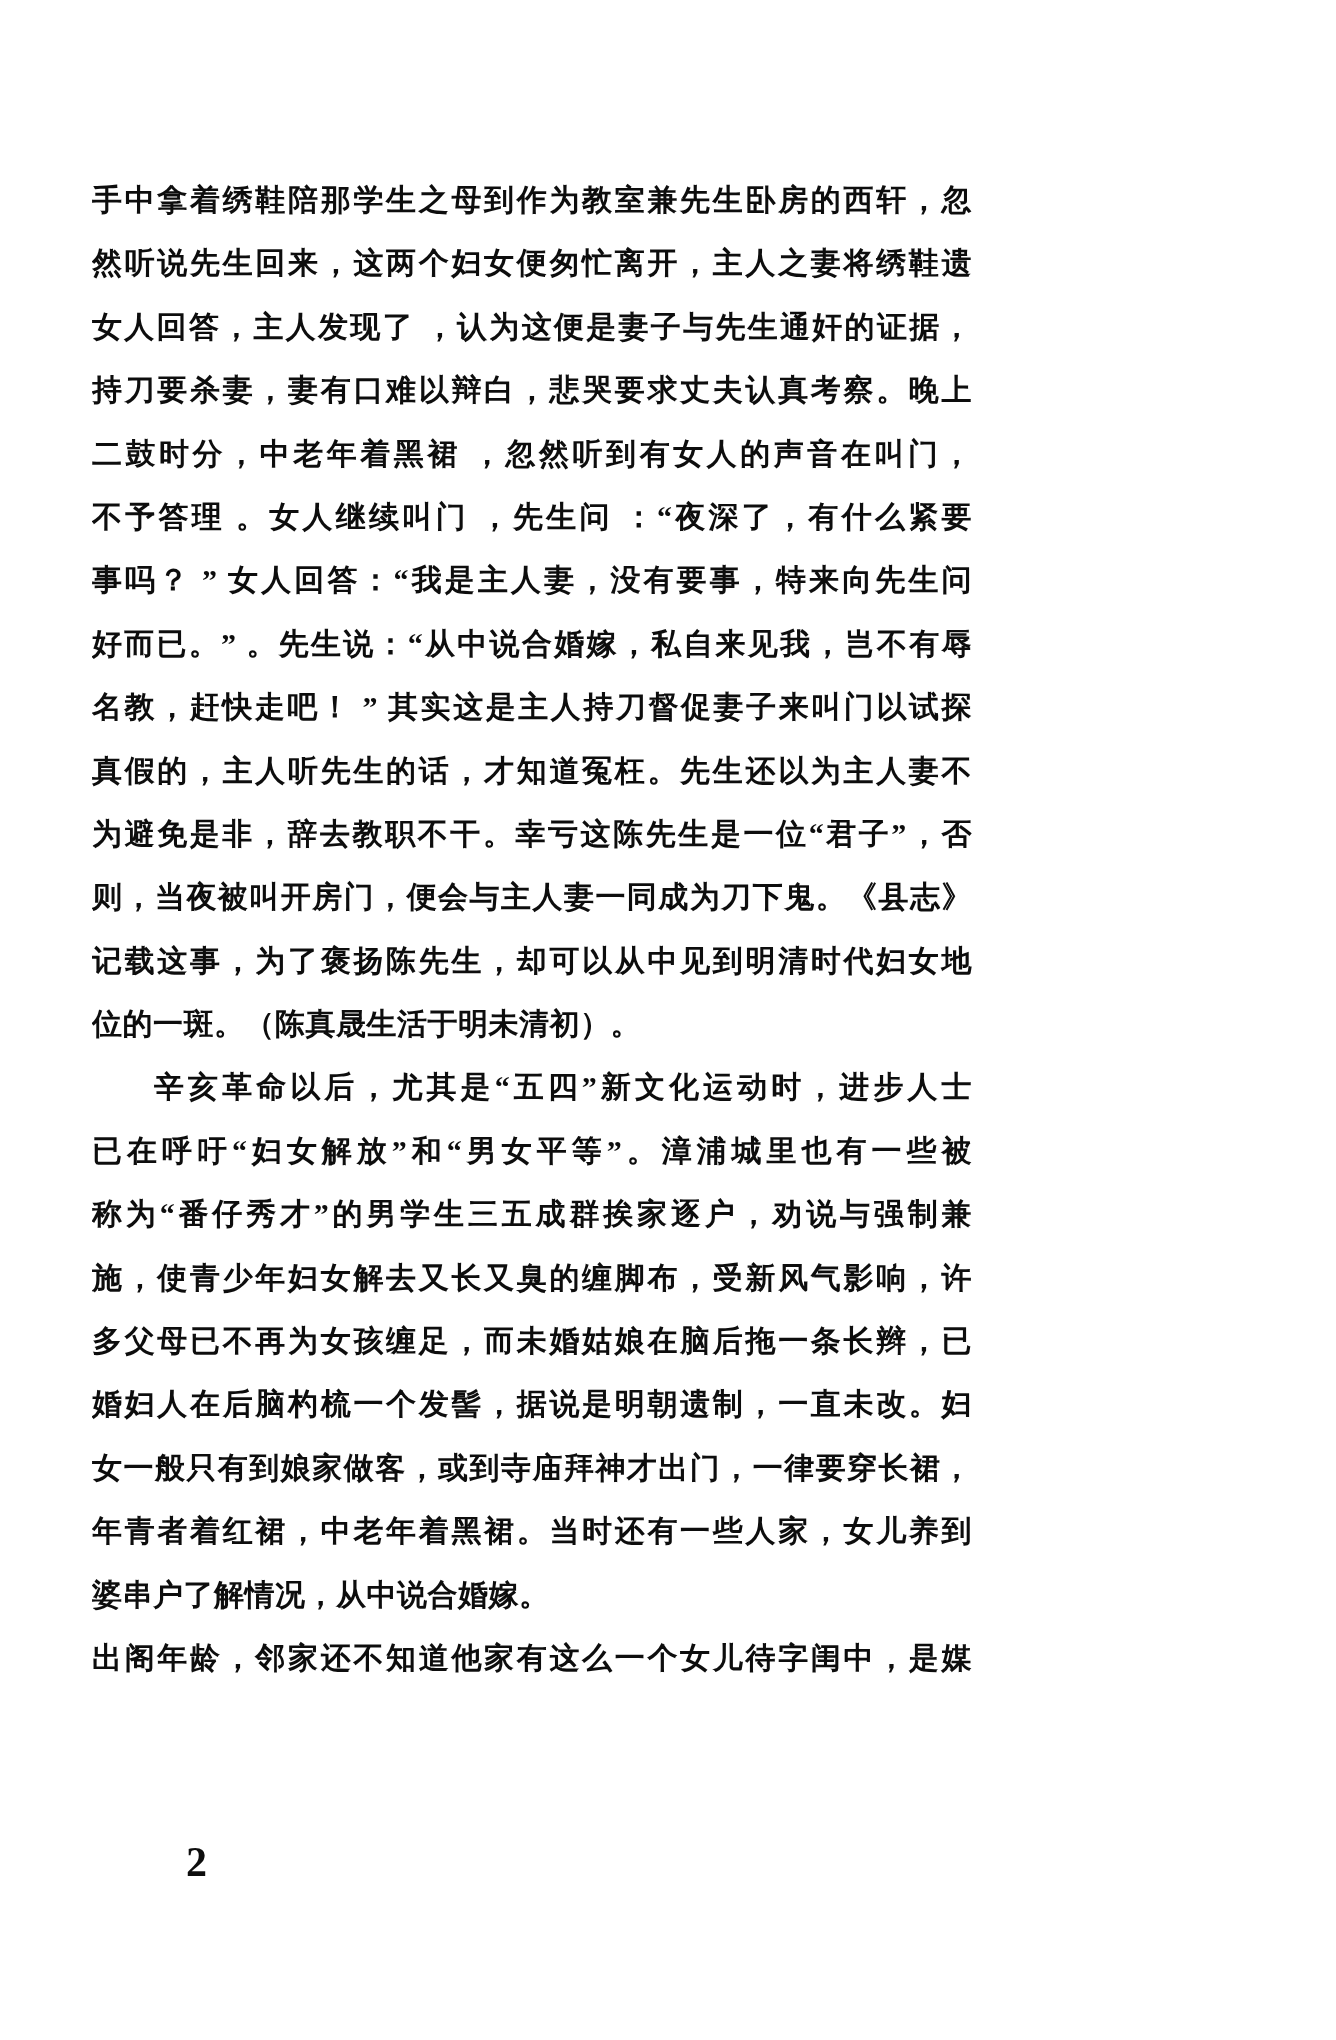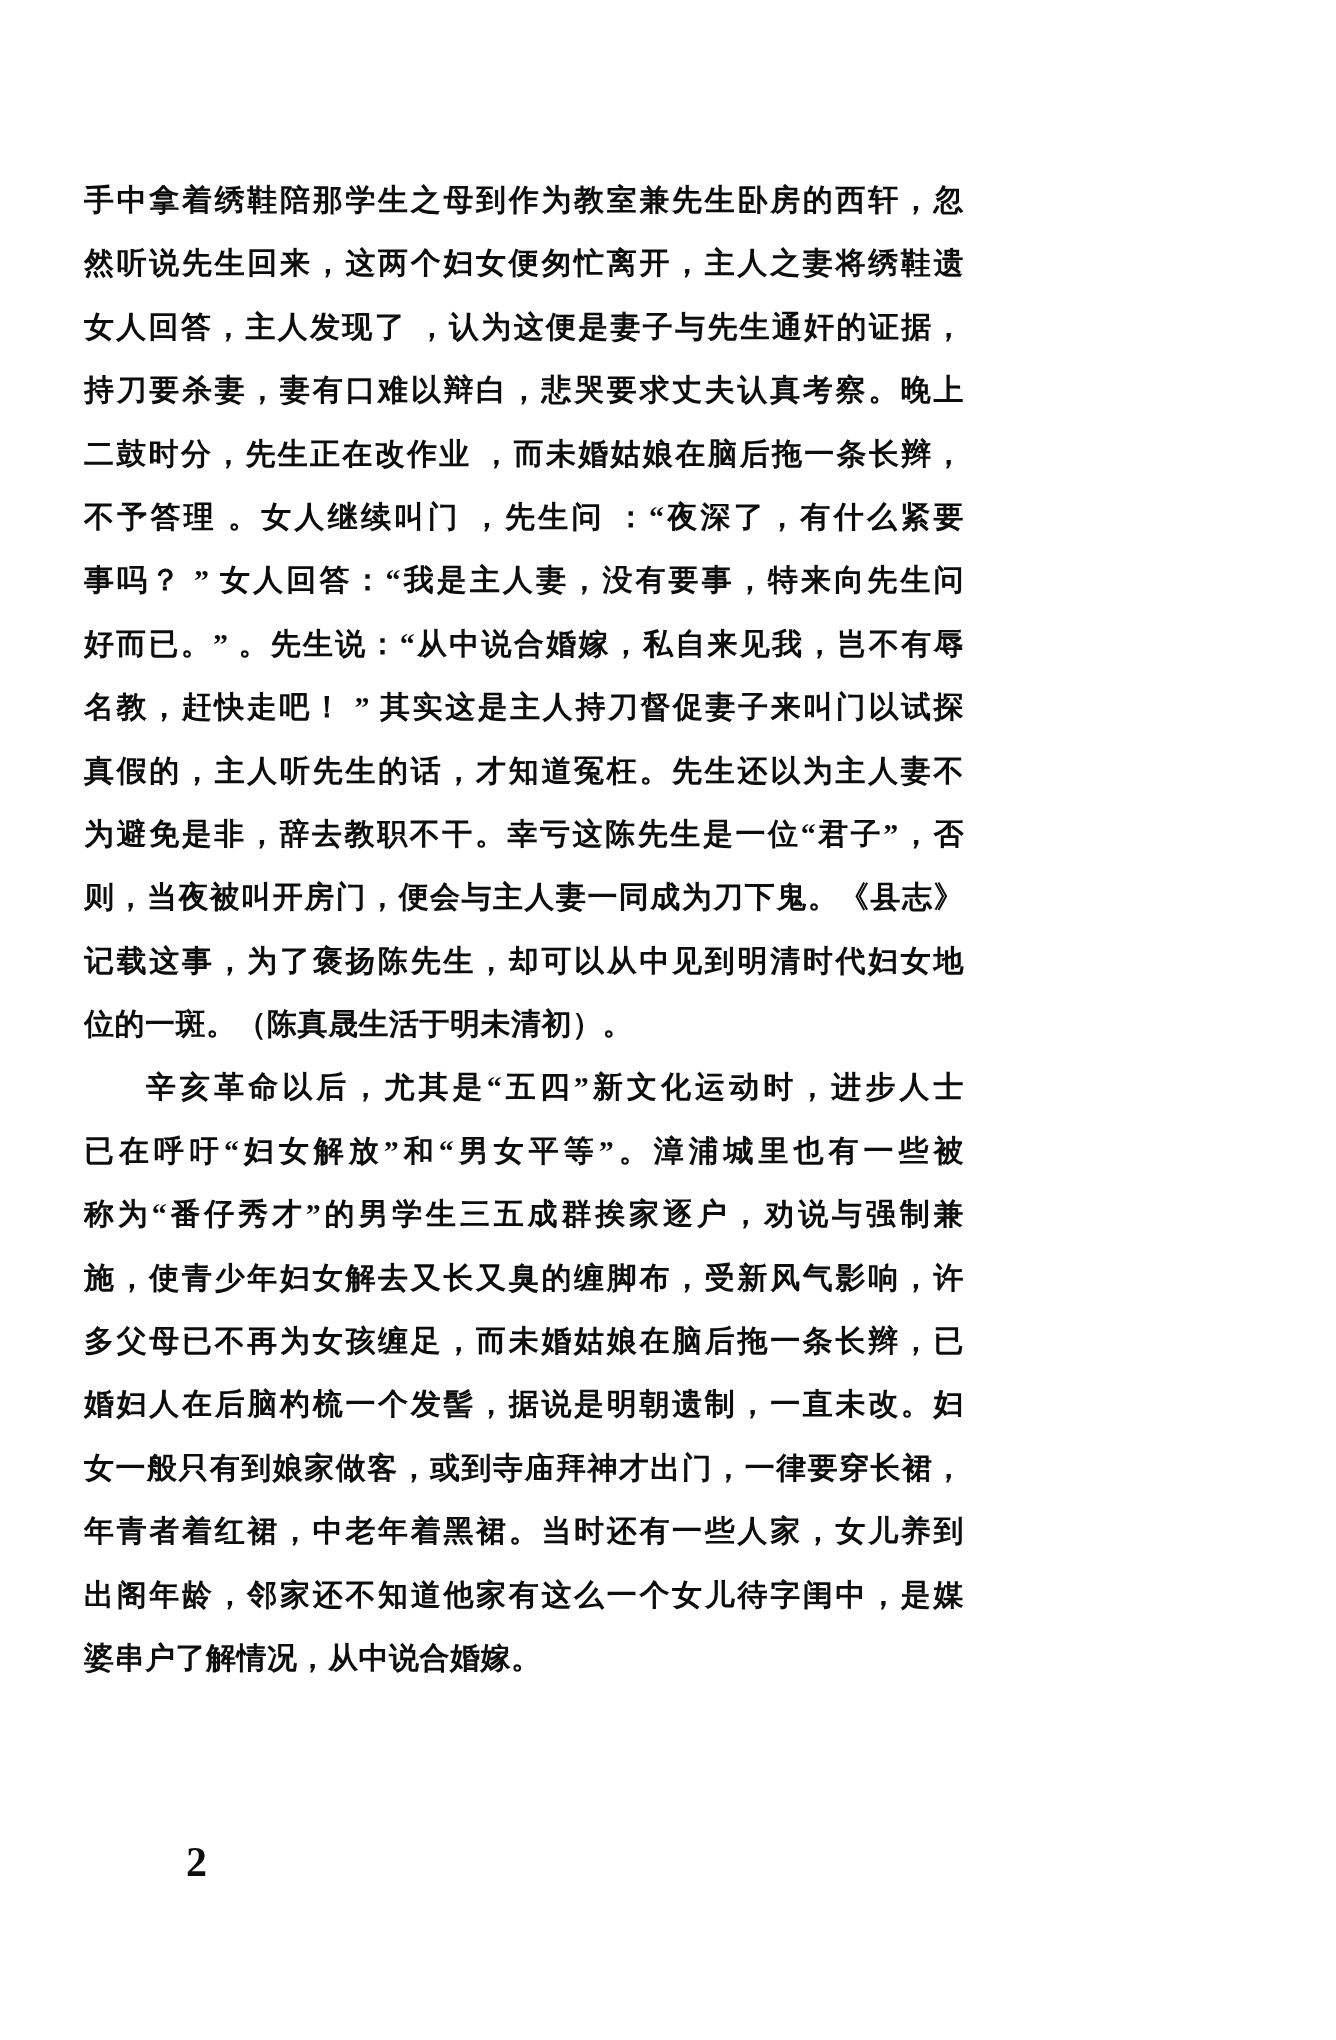--- a/index.html
+++ b/index.html
@@ -11,21 +11,21 @@
     position: relative;
     width: 1336px;
     height: 2040px;
     background: #ffffff;
     overflow: hidden;
     font-family: "Liberation Serif", "DejaVu Serif", serif;
     color: #0d0d0d;
   }
   .text-block {
     position: absolute;
-    left: 84px;
+    left: 92px;
     top: 168px;
     width: 880px;
   }
   .line {
     font-size: 30px;
     line-height: 63.4px;
     height: 63.4px;
     font-weight: 600;
     letter-spacing: 0.5px;
     text-align: justify;
@@ -51,35 +51,35 @@
 </style>
 </head>
 <body>
 
 <div class="page">
   <div class="text-block">
       <div class="line">手中拿着绣鞋陪那学生之母到作为教室兼先生卧房的西轩，忽</div>
       <div class="line">然听说先生回来，这两个妇女便匆忙离开，主人之妻将绣鞋遗</div>
       <div class="line">女人回答，主人发现了 ，认为这便是妻子与先生通奸的证据，</div>
       <div class="line">持刀要杀妻，妻有口难以辩白，悲哭要求丈夫认真考察。晚上</div>
-      <div class="line">二鼓时分，先生正在改作业 ，而未婚姑娘在脑后拖一条长辫，</div>
+      <div class="line">二鼓时分，中老年着黑裙 ，忽然听到有女人的声音在叫门，</div>
       <div class="line">不予答理 。女人继续叫门 ，先生问 ：“夜深了，有什么紧要</div>
       <div class="line">事吗？ ” 女人回答：“我是主人妻，没有要事，特来向先生问</div>
       <div class="line">好而已。” 。先生说：“从中说合婚嫁，私自来见我，岂不有辱</div>
       <div class="line">名教，赶快走吧！ ” 其实这是主人持刀督促妻子来叫门以试探</div>
       <div class="line">真假的，主人听先生的话，才知道冤枉。先生还以为主人妻不贞，</div>
       <div class="line">为避免是非，辞去教职不干。幸亏这陈先生是一位“君子”，否</div>
       <div class="line">则，当夜被叫开房门，便会与主人妻一同成为刀下鬼。《县志》</div>
       <div class="line">记载这事，为了褒扬陈先生，却可以从中见到明清时代妇女地</div>
       <div class="line last">位的一斑。（陈真晟生活于明未清初）。</div>
       <div class="line indent">辛亥革命以后，尤其是“五四”新文化运动时，进步人士</div>
       <div class="line">已在呼吁“妇女解放”和“男女平等”。漳浦城里也有一些被</div>
       <div class="line">称为“番仔秀才”的男学生三五成群挨家逐户，劝说与强制兼</div>
       <div class="line">施，使青少年妇女解去又长又臭的缠脚布，受新风气影响，许</div>
       <div class="line">多父母已不再为女孩缠足，而未婚姑娘在脑后拖一条长辫，已</div>
       <div class="line">婚妇人在后脑杓梳一个发髻，据说是明朝遗制，一直未改。妇</div>
       <div class="line">女一般只有到娘家做客，或到寺庙拜神才出门，一律要穿长裙，</div>
       <div class="line">年青者着红裙，中老年着黑裙。当时还有一些人家，女儿养到</div>
+      <div class="line last">婆串户了解情况，从中说合婚嫁。</div>
       <div class="line">出阁年龄，邻家还不知道他家有这么一个女儿待字闺中，是媒</div>
-      <div class="line last">婆串户了解情况，从中说合婚嫁。</div>
     </div>
   <div class="page-number">2</div>
 </div>
 
 </body></html>

